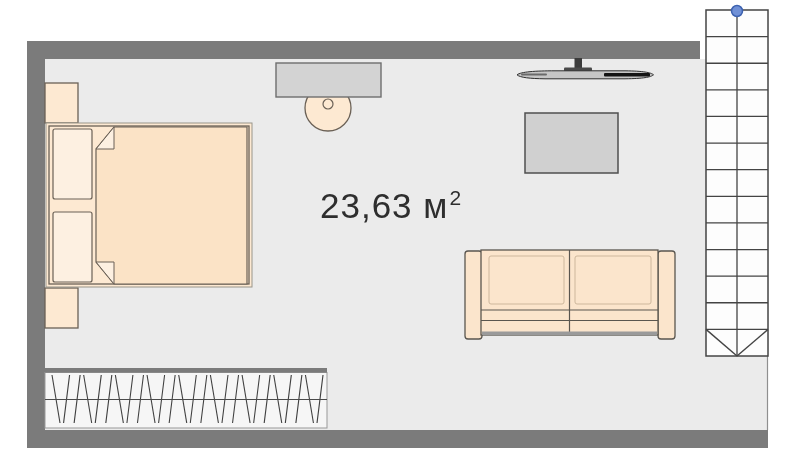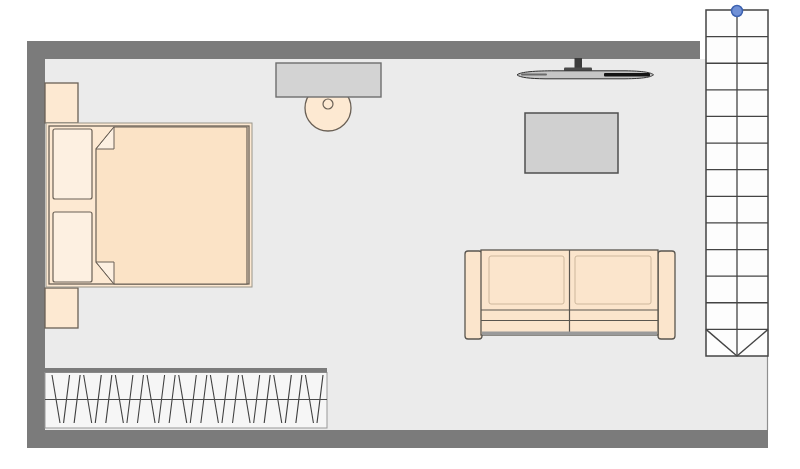--- a/index.html
+++ b/index.html
@@ -138,13 +138,16 @@
       <line x1="737" y1="10" x2="737" y2="356" style="stroke:var(--c-stairs-stroke);stroke-width:1.3"></line>
       <g>
         <line x1="706" y1="329.4" x2="737" y2="356" style="stroke:var(--c-stairs-stroke);stroke-width:1.4"></line>
         <line x1="768" y1="329.4" x2="737" y2="356" style="stroke:var(--c-stairs-stroke);stroke-width:1.4"></line>
       </g>
     </g>
 
     <circle cx="737" cy="11" r="5.5" style="fill:var(--c-handle-fill);stroke:var(--c-handle-stroke);stroke-width:1.5"></circle>
   </svg>
 
+  <div class="area-label">
+    <span>23,63</span><span> м</span><span class="sup">2</span>
+  </div>
 </div>
 
 </body></html>

